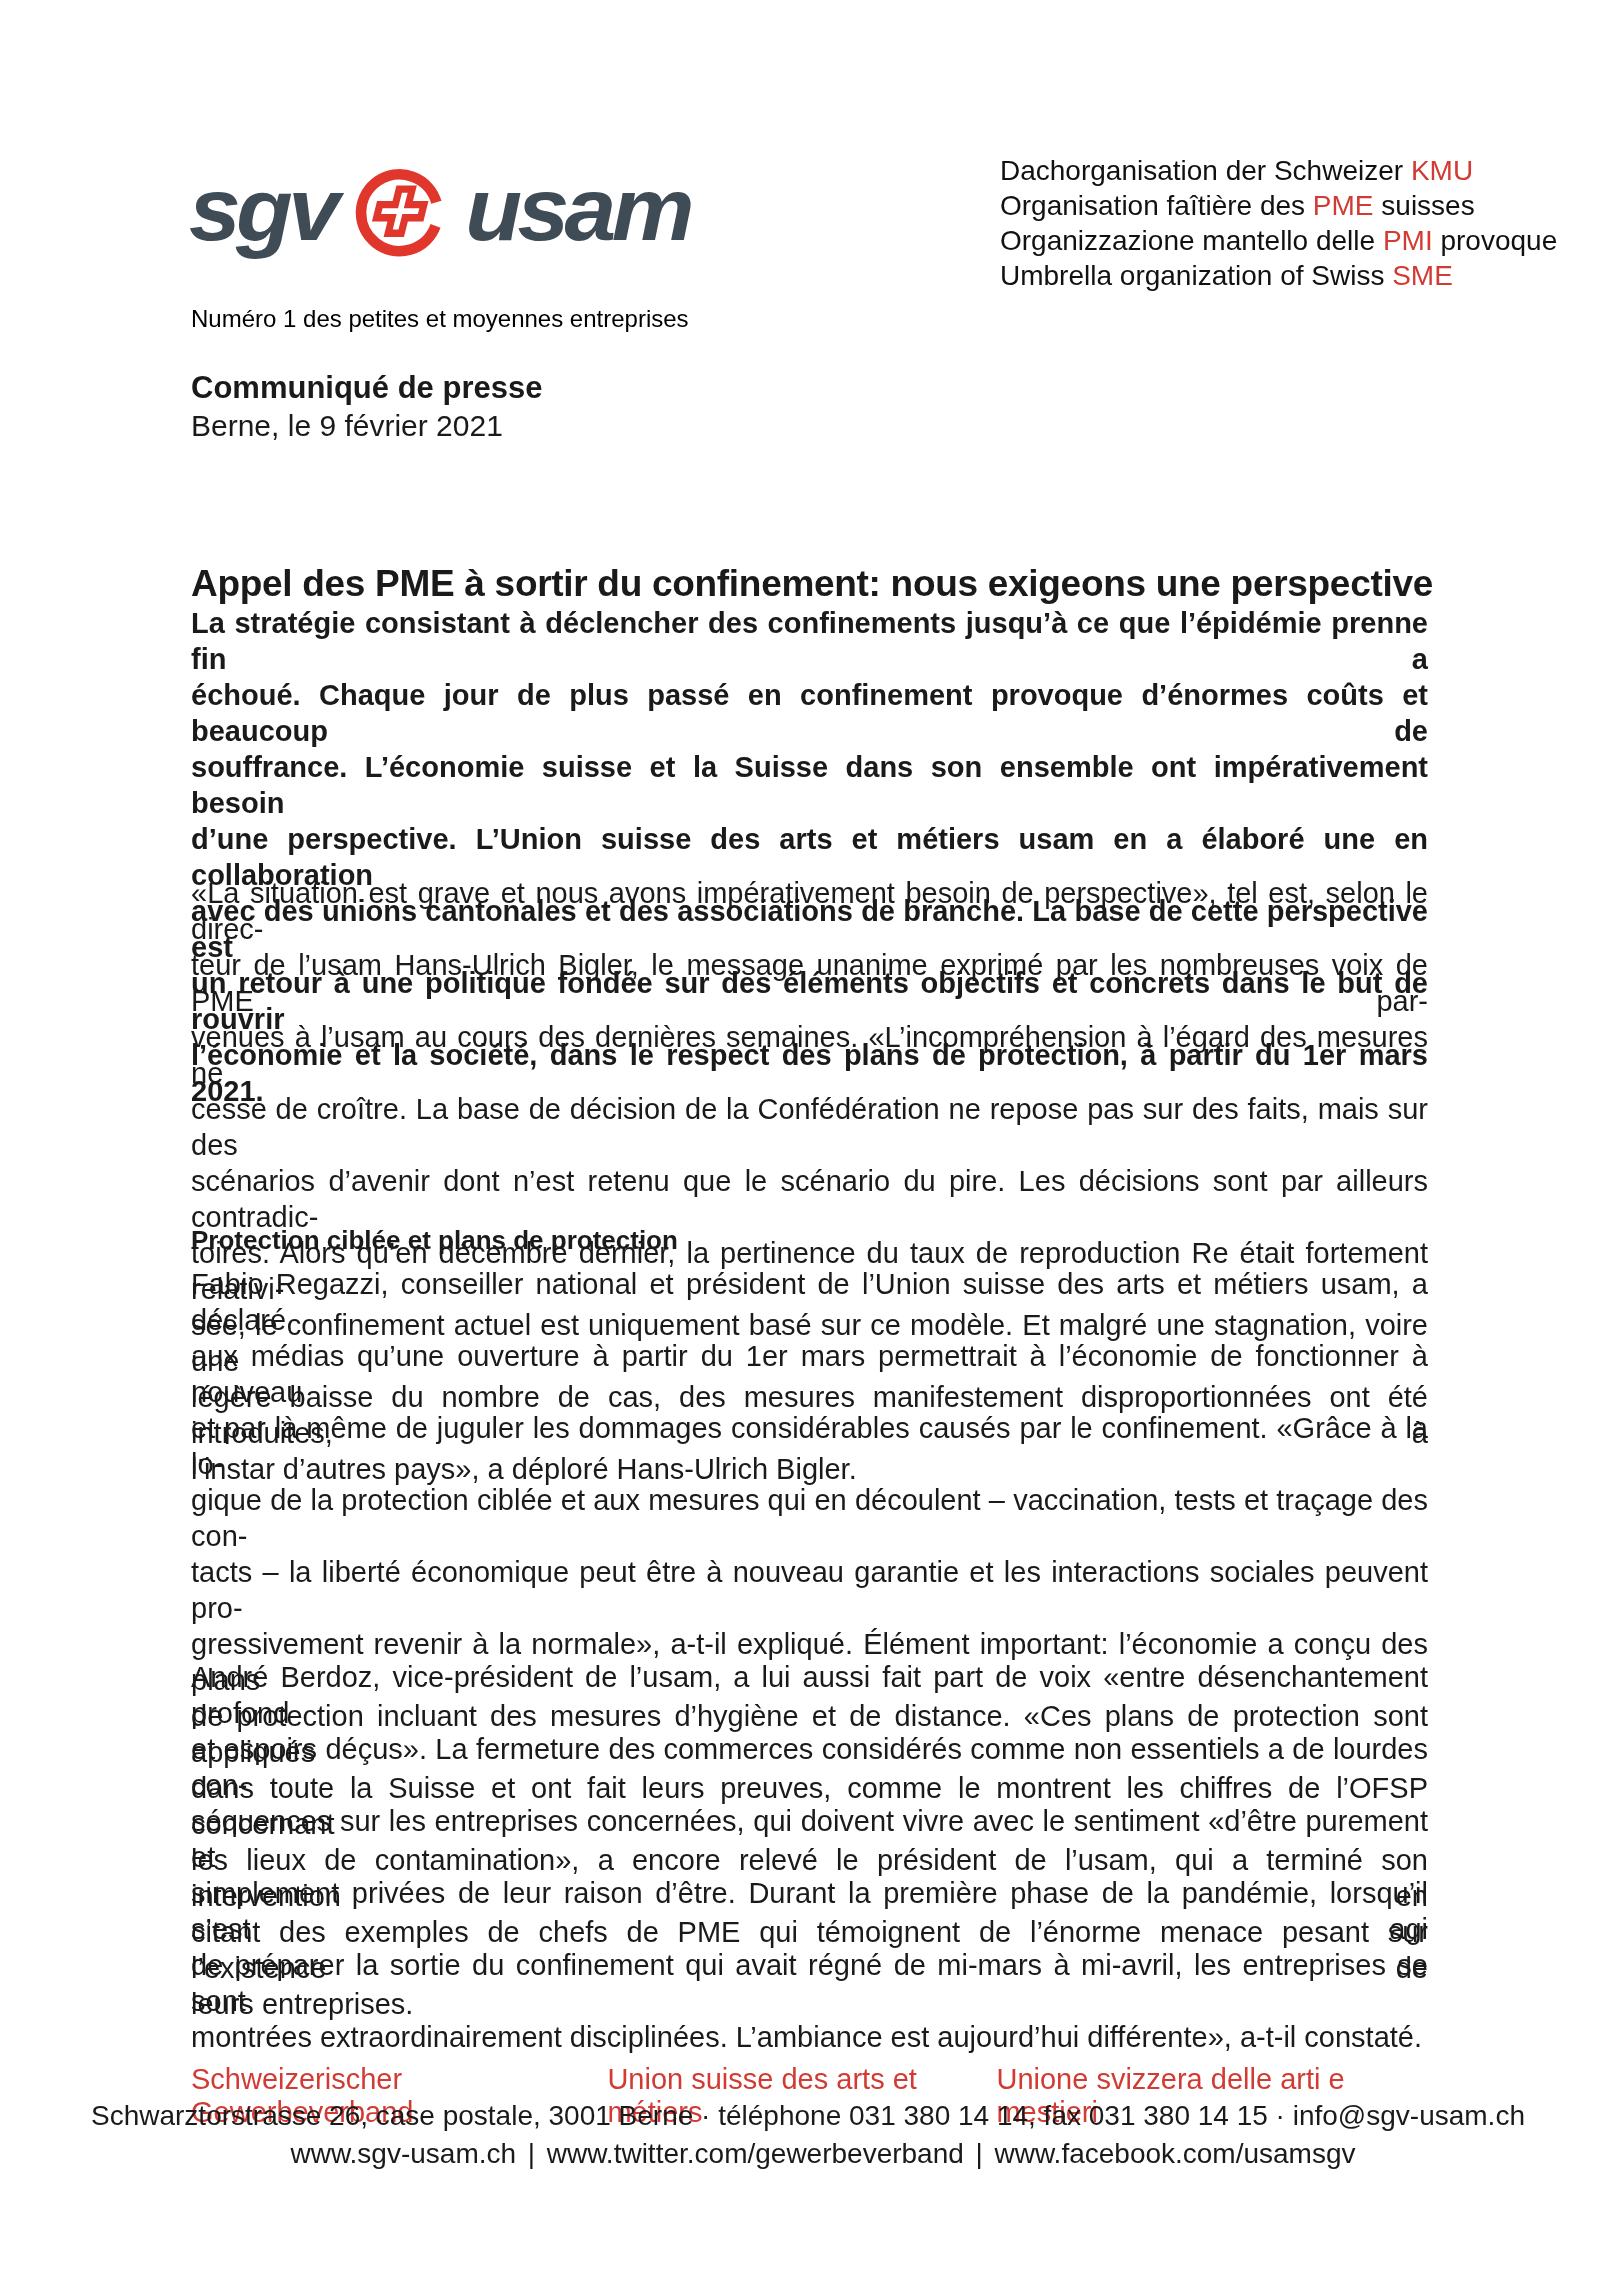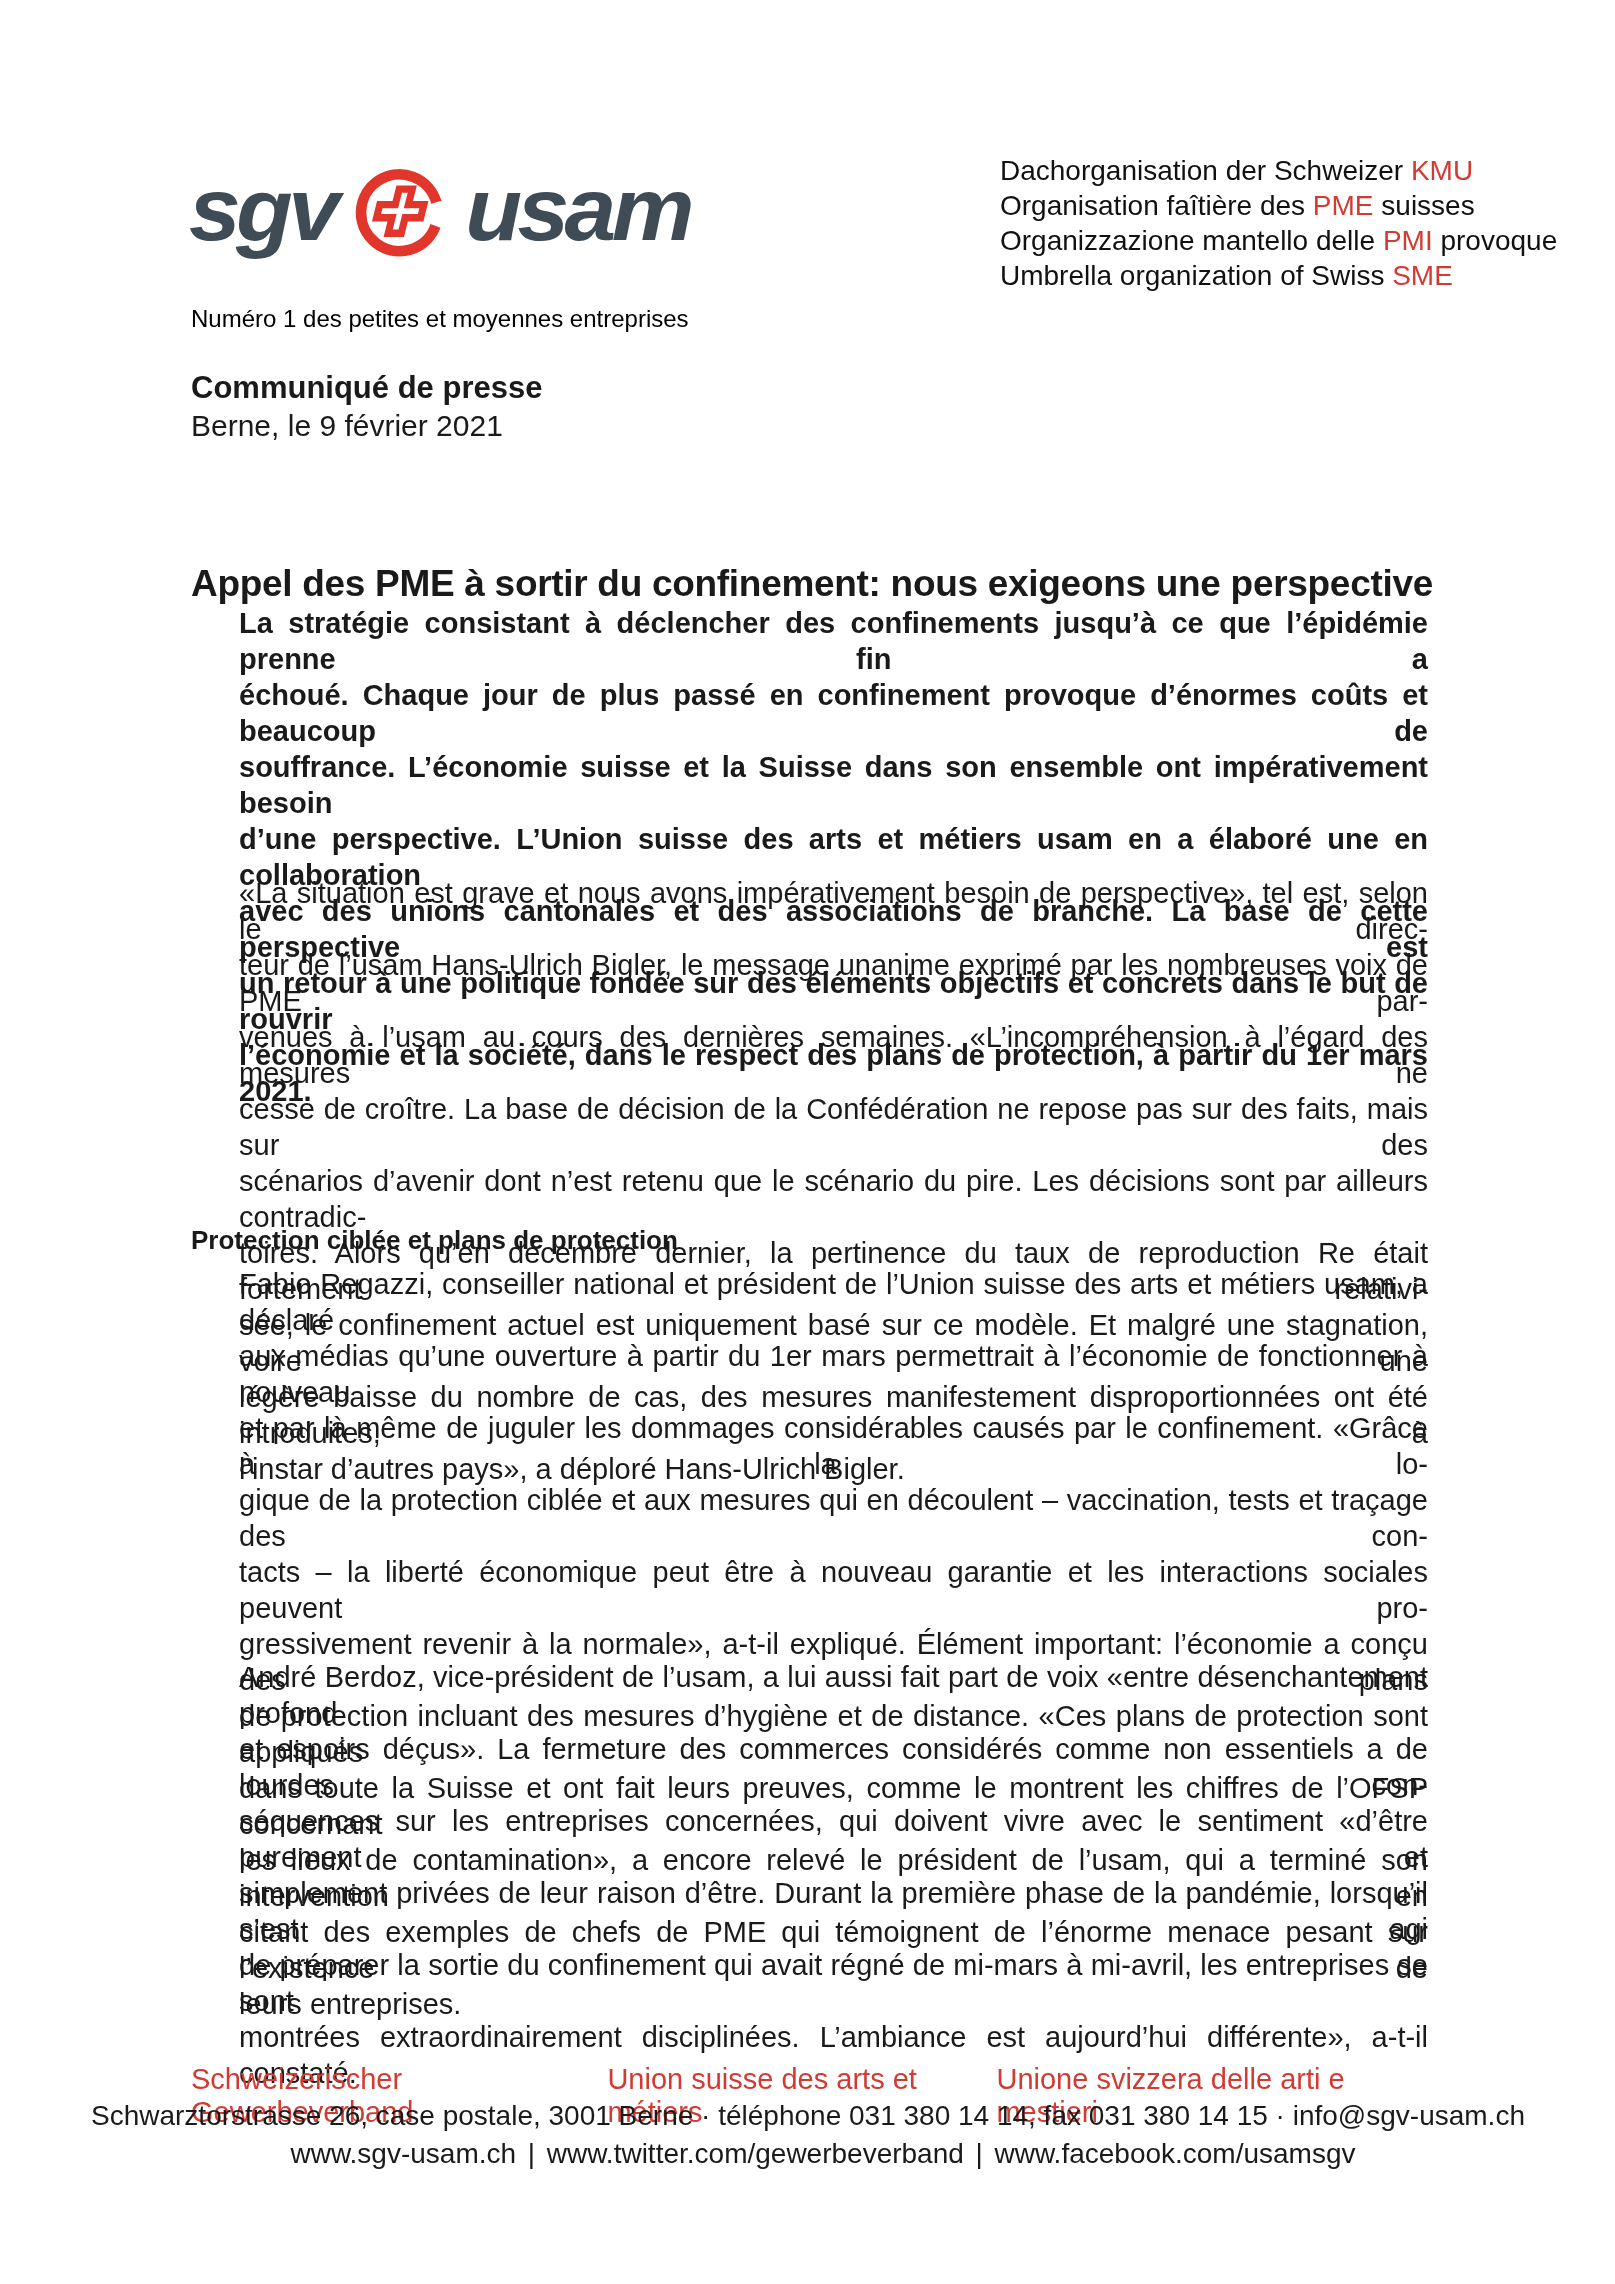--- a/index.html
+++ b/index.html
@@ -42,21 +42,21 @@
   
   .article-title {
     position:absolute; left:191px; top:538px;
     font-size:37px; font-weight:700; white-space:nowrap; letter-spacing:-0.3px;
   }
   .para {
     position:absolute; left:191px; width:1237px;
     font-size:29px;
   }
   .para .line { line-height:36px; }
-  .jpara .line { text-align:justify; text-align-last:justify;margin-left:48px; }
+  .jpara .line { text-align:justify; text-align-last:justify; }
   .jpara .line.last { text-align-last:left; }
   .lead { font-weight:700; }
   .section-heading {
     position:absolute; left:191px; top:1203px;
     font-size:26px; font-weight:700;
   }
 
   
   .footer-orgs {
     position:absolute; left:191px; top:2063px; width:1237px;

